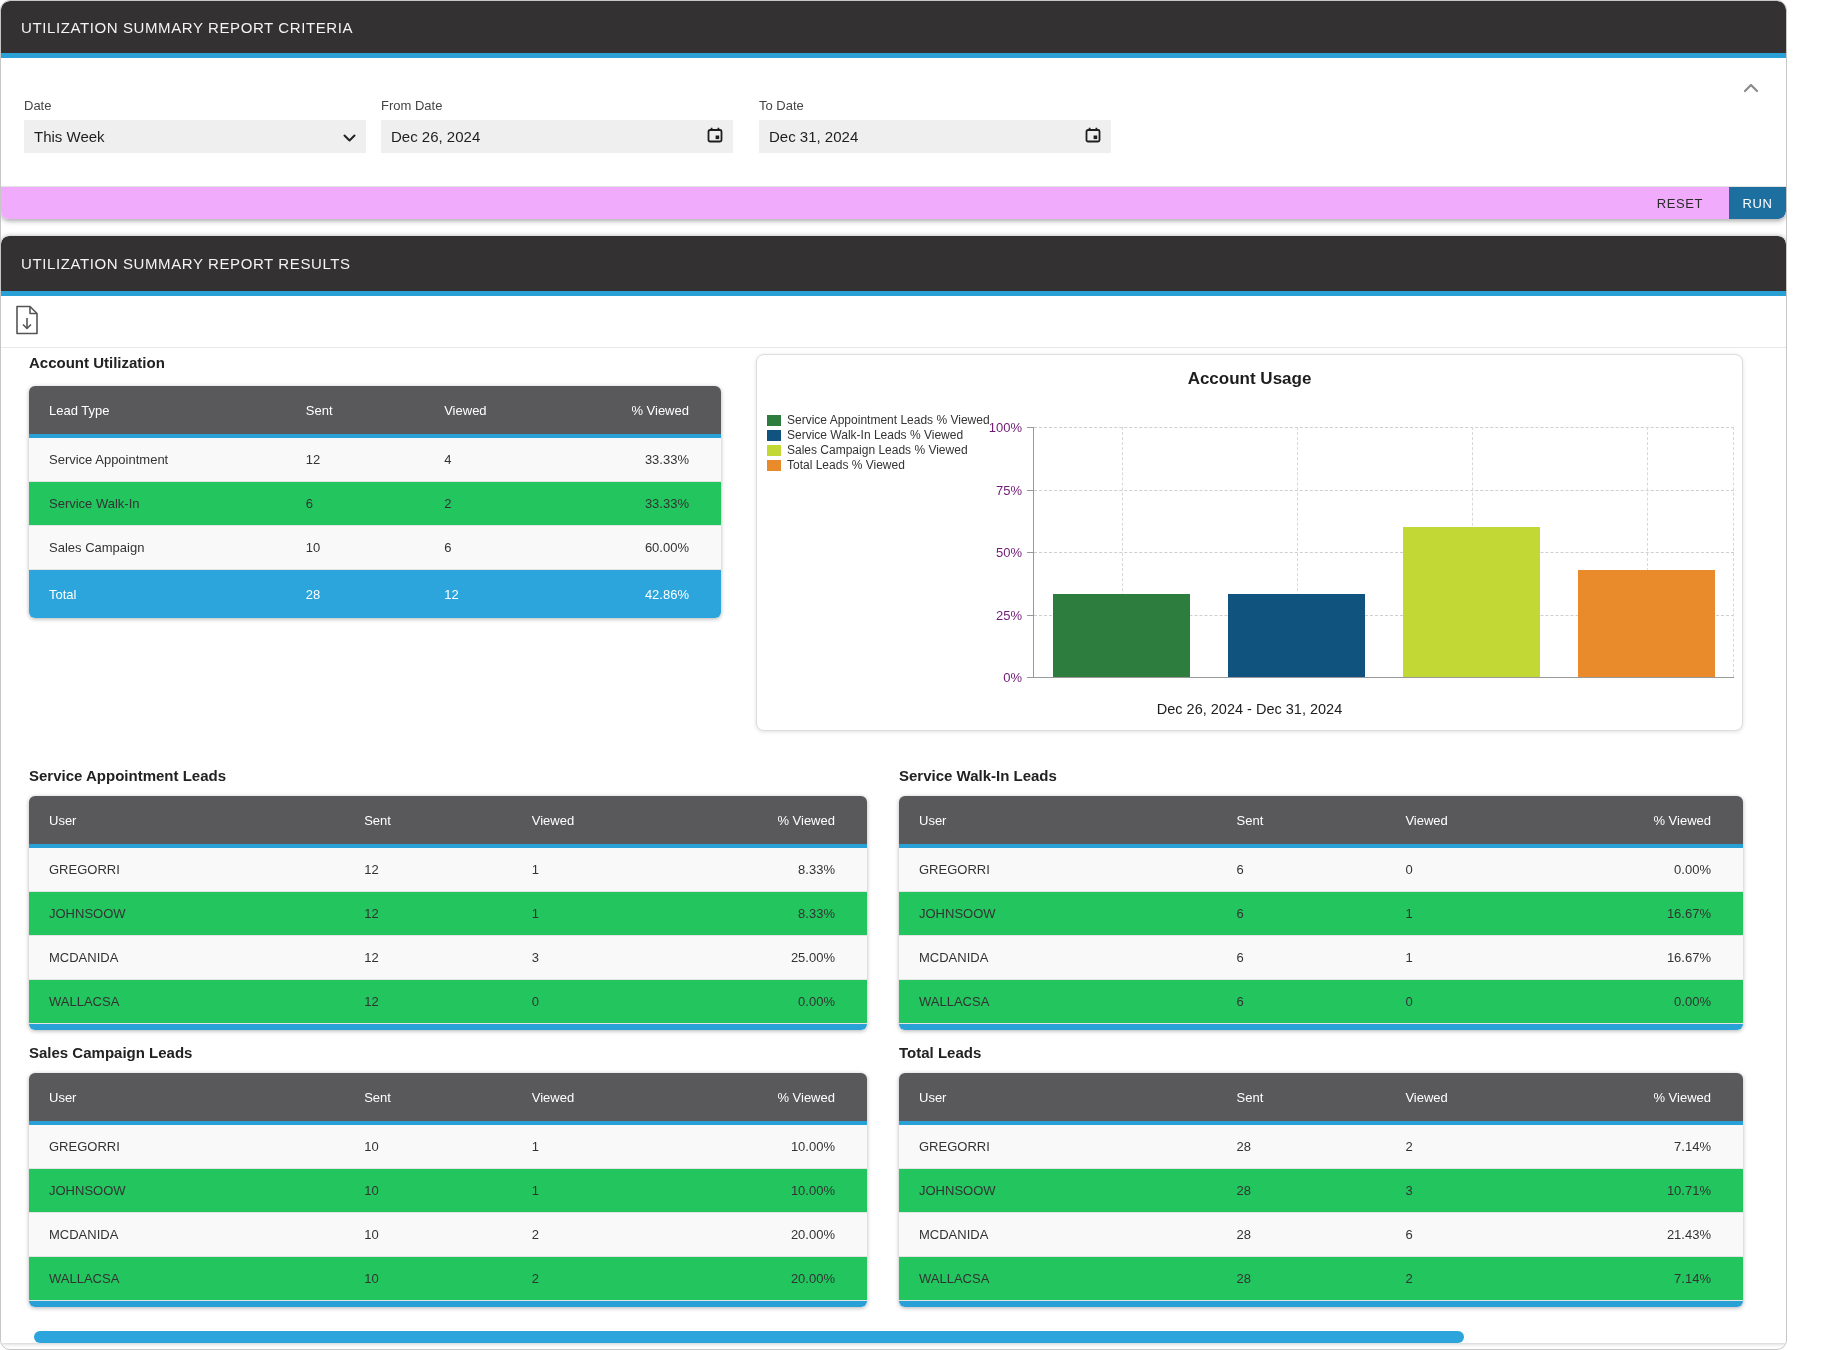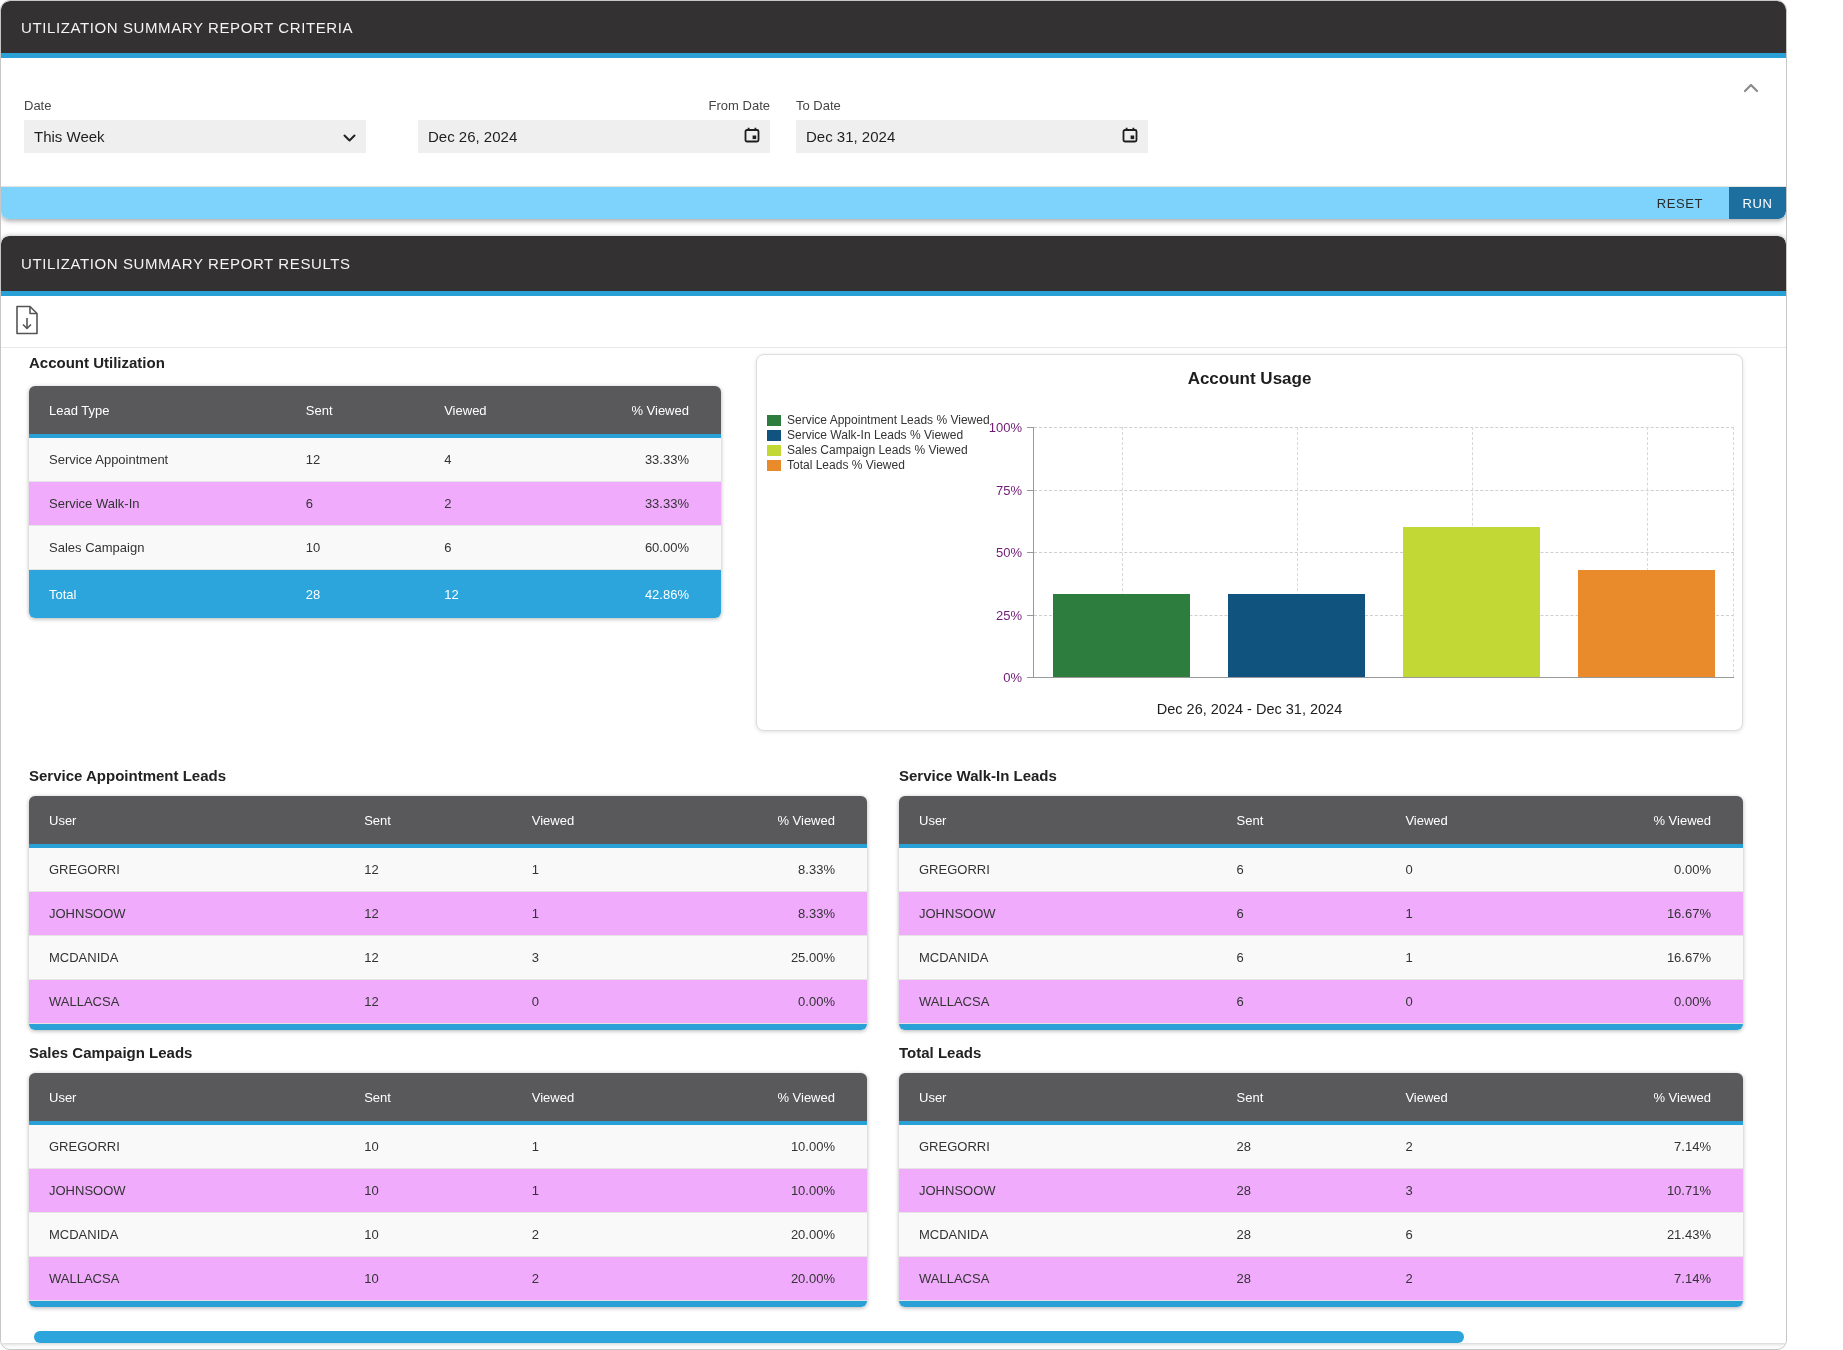--- a/index.html
+++ b/index.html
@@ -34,24 +34,24 @@
   }
   .fields { position:absolute; left:0; top:40px; display:flex; }
   .field { display:flex; flex-direction:column; }
   .field label { font-size:13px; color:#454545; margin-bottom:7px; }
   .fld-box {
     background:#efefef; height:33px; display:flex; align-items:center;
     justify-content:space-between; padding:0 10px; font-size:15px; color:#1e1e1e;
     cursor:pointer; border:none; width:100%;
   }
   .f-date   { margin-left:23px;  width:342px; }
-  .f-from   { margin-left:52px;  width:352px;align-items:flex-end; }
+  .f-from   { margin-left:15px;  width:352px; }
   .f-to     { margin-left:26px;  width:352px; }
   #criteria footer {
-    height:33px; background:#7dd3fc; border-top:1px solid #e3e3e3;
+    height:33px; background:#f0abfc; border-top:1px solid #e3e3e3;
     display:flex; justify-content:flex-end; align-items:flex-start;
   }
   .reset-btn {
     background:none; border:none; font-size:13px; color:#2b2b2b; letter-spacing:.6px;
     padding:0 26px; height:100%; cursor:pointer; font-family:inherit;
   }
   .run-btn {
     background:#1d6f9f; color:#fff; border:none; font-size:13px; letter-spacing:.6px;
     width:57px; height:100%; cursor:pointer; border-radius:0 0 8px 0; font-family:inherit;
   }
@@ -63,21 +63,21 @@
   #results .card-header { height:55px; }
   .toolbar { height:52px; display:flex; align-items:center; padding-left:12px;
              border-bottom:1px solid #e8e8e8; }
   .dl-btn { background:none; border:none; cursor:pointer; padding:2px; display:flex; }
   .content { padding:0 28px; }
   .sec-title { font-size:15px; font-weight:700; color:#222; }
   
   .tbl { border-radius:6px; overflow:hidden; box-shadow:0 1px 4px rgba(0,0,0,.30);
          background:#fff; }
   .trow { display:grid; grid-template-columns:40% 20% 20% 20%; align-items:center;
-          height:44px; font-size:13px; color:#333; background:#f0abfc;
+          height:44px; font-size:13px; color:#333; background:#22c55e;
           border-bottom:1px solid #e4e4e4; }
   .trow.r-odd { background:#f9f9f9; }
   .trow.thead { height:48px; background:#59585a; border-bottom:none; }
   .thead .td { color:#fff; }
   .hdr-underline { height:4px; background:#29a1d7; }
   .td.c0 { padding-left:20px; text-align:left; }
   .td.c1, .td.c2 { text-align:left; }
   .td.c3 { text-align:right; padding-right:32px; }
   .trow.total { background:#2ba5dc; color:#fff; height:48px; border-bottom:none; }
   .tbl-bottom { height:6px; background:#29a1d7; }

